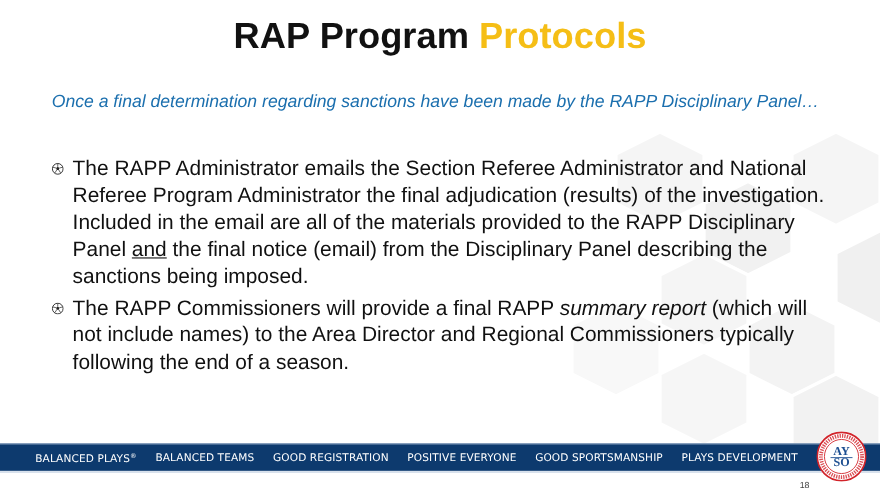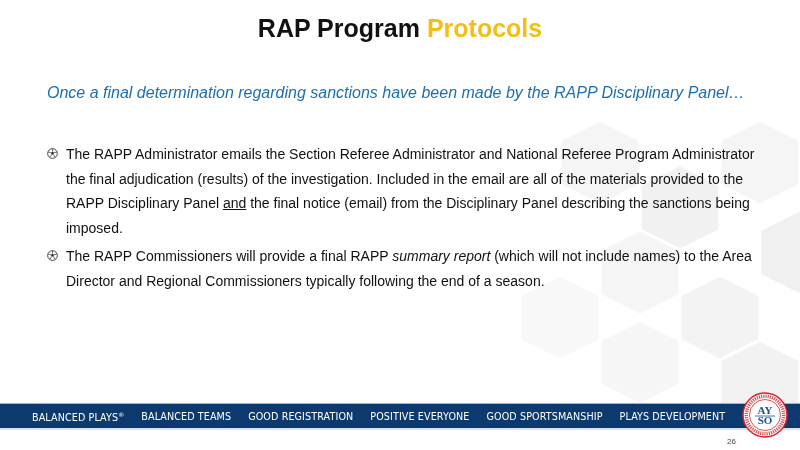--- a/index.html
+++ b/index.html
@@ -7,30 +7,30 @@
     width: 800px; height: 450px; overflow: hidden; position: relative;
     background: #ffffff;
     font-family: "Liberation Sans", "DejaVu Sans", sans-serif;
   }
   .hex-bg {
     position: absolute; right: 0; top: 120px; width: 360px; height: 290px;
     opacity: 0.5; pointer-events: none;
   }
   .title {
     position: absolute; top: 14px; left: 0; width: 800px; text-align: center;
-    font-size: 25px; font-weight: bold; color: #111; letter-spacing: 0px;
+    font-size: 33px; font-weight: bold; color: #111; letter-spacing: 0px;
   }
   .title .accent { color: #f5be16; }
   .subtitle {
     position: absolute; top: 80px; left: 47px; width: 720px;
     font-size: 16px; font-style: italic; color: #1b6fae; line-height: 25px;
   }
   .bullets {
     position: absolute; top: 142px; left: 47px; width: 710px;
-    font-size: 14px; color: #111; line-height: 24.5px;
+    font-size: 19px; color: #111; line-height: 24.5px;
   }
   .bullet { position: relative; padding-left: 19px; margin-bottom: 4px; }
   .ball {
     position: absolute; left: 0; top: 6px; width: 11px; height: 11px;
   }
   .bullet em { font-style: italic; }
   .bullet u { text-decoration: underline; }
   .banner {
     position: absolute; left: 0; top: 403px; width: 800px; height: 27px;
     background: #0d3a6e;
@@ -108,13 +108,13 @@
 
 <svg class="logo" viewBox="0 0 46 46">
   <circle cx="23" cy="23" r="22" fill="#ffffff" stroke="#d2232a" stroke-width="1.5"></circle>
   <circle cx="23" cy="23" r="15.5" fill="#ffffff" stroke="#d2232a" stroke-width="0.8"></circle>
   <circle cx="23" cy="23" r="18.7" fill="none" stroke="#d2232a" stroke-width="3.5" stroke-dasharray="1.2 1.0" opacity="0.8"></circle>
   <text x="23" y="22" text-anchor="middle" font-family="Liberation Serif, serif" font-weight="bold" font-size="11" fill="#1d4f91">AY</text>
   <text x="23" y="32" text-anchor="middle" font-family="Liberation Serif, serif" font-weight="bold" font-size="11" fill="#1d4f91">SO</text>
   <line x1="13" y1="24" x2="33" y2="24" stroke="#1d4f91" stroke-width="0.8"></line>
 </svg>
 
-<div class="page-num">26</div>
+<div class="page-num">18</div>
 
 </body></html>

